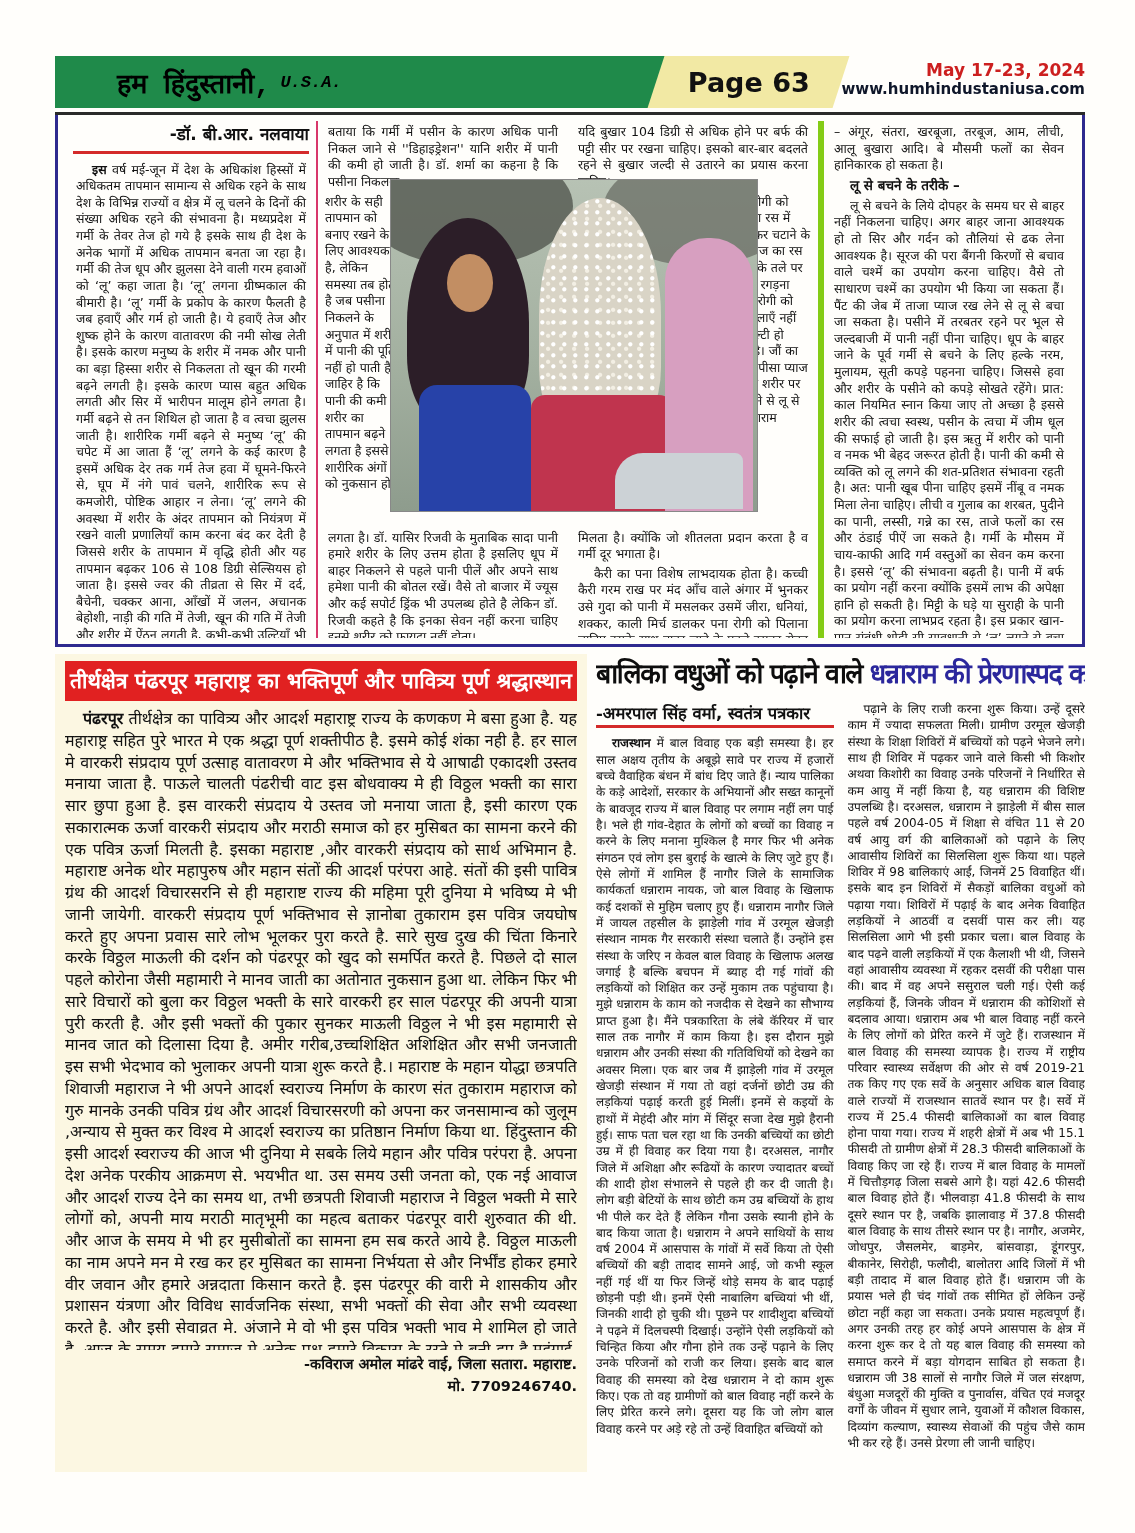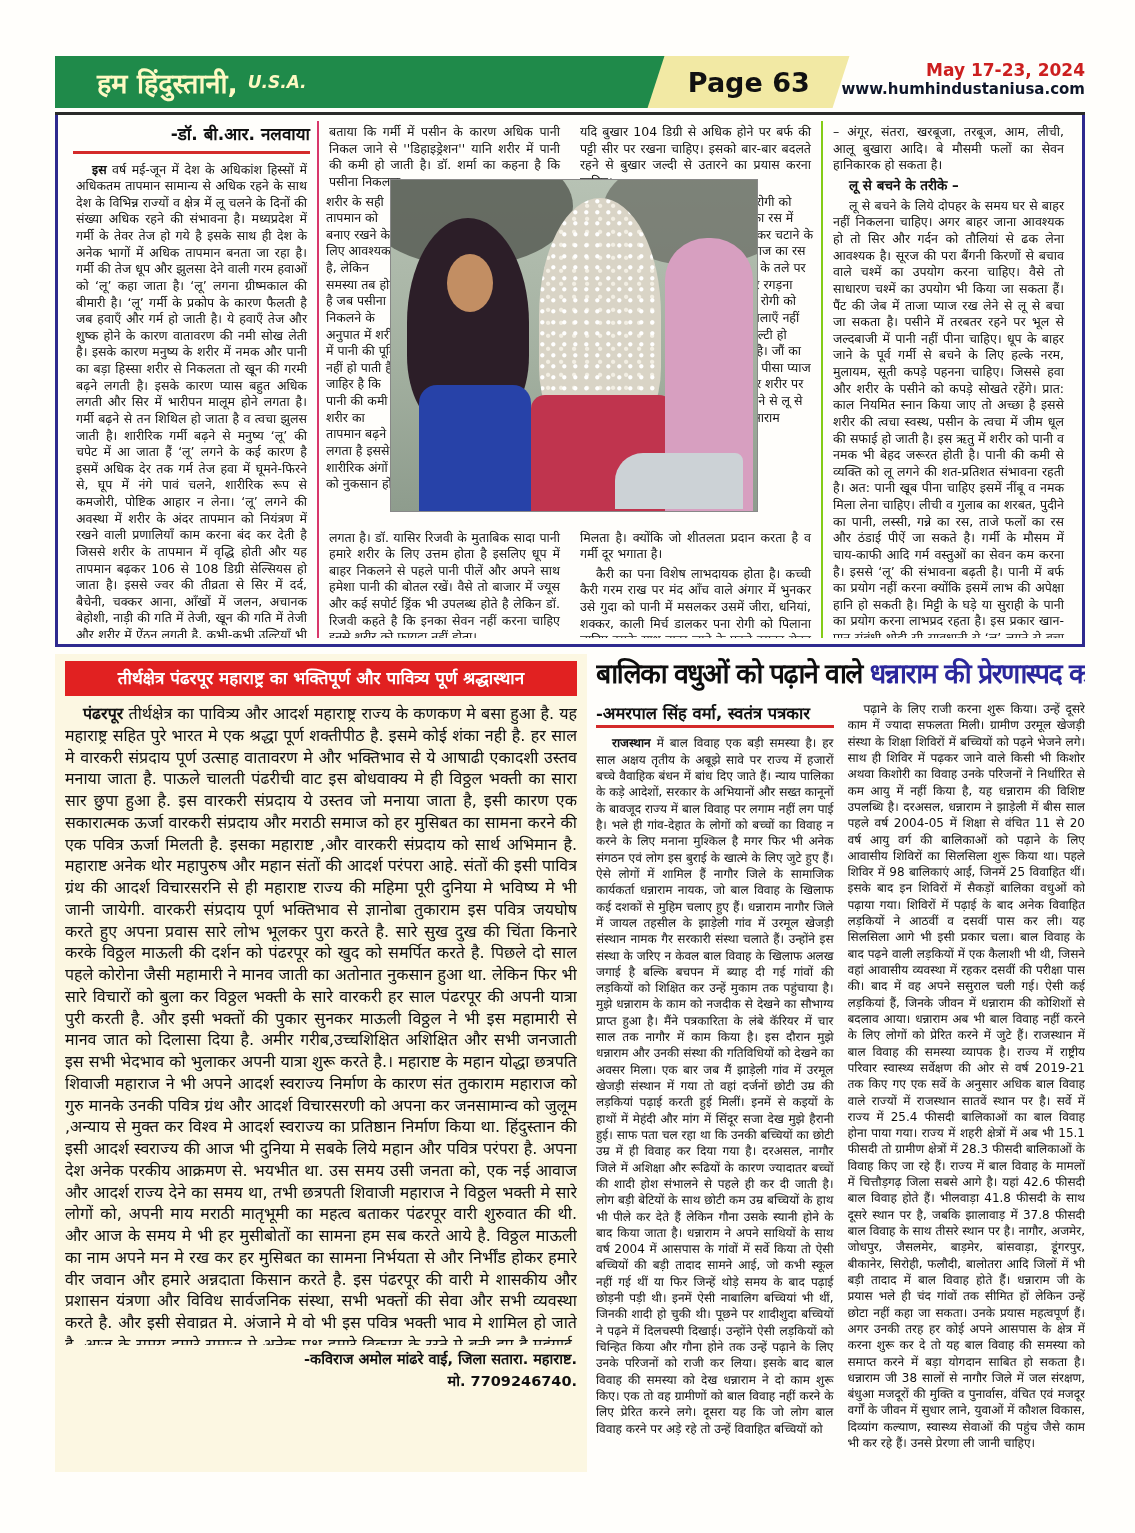--- a/index.html
+++ b/index.html
@@ -2,38 +2,38 @@
 <html><head>
 <meta charset="utf-8">
 <style>
   * { box-sizing: border-box; margin: 0; padding: 0; }
   body { background:#ffffff; font-family:"DejaVu Sans", sans-serif; color:#111; }
   .page { width:1135px; height:1533px; background:#fffefb; position:relative; padding:56px 50px 0 55px; overflow:hidden; }
 
   
   .masthead-row { display:flex; align-items:stretch; height:52px; }
   .banner { display:flex; width:818px; }
-  .green-banner { flex:1; background:#1f8a4a; color:#fef9c3; display:flex; align-items:center; padding-left:42px; }
+  .green-banner { flex:1; background:#1f8a4a; color:#000000; display:flex; align-items:center; padding-left:62px;font-family:Liberation Mono, monospace; }
   .green-banner .title { font-size:27px; font-weight:bold; }
   .green-banner .suffix { font-size:17px; font-weight:bold; font-style:italic; margin-left:10px; }
   .page-badge { width:185px; background:#f2e9a4; transform:skewX(-18deg); margin-left:-14px; display:flex; align-items:center; justify-content:center; }
   .page-badge span { transform:skewX(18deg); font-size:27px; font-weight:bold; color:#111; }
   .head-right { margin-left:auto; text-align:right; line-height:1.2; padding-top:4px; }
   .date-line { color:#cc1f1f; font-weight:bold; font-size:17px; }
   .site-line { color:#0f172a; font-weight:bold; font-size:15px; }
   .header-rule { height:3px; background:#2a2a2a; margin-top:4px; }
 
   
   .headline-bar { margin-top:5px; background:#2f2a8f; color:#fff; text-align:center; font-size:35px; font-weight:bold; padding:4px 0 9px; letter-spacing:-1px; }
 
   
   .heat-box { border:3px solid #2f2a8f; border-top:none; height:532px; overflow:hidden; position:relative; display:flex; padding:6px 8px; background:#fffefb; }
   .hcol { flex:1; font-size:12.5px; line-height:1.33; text-align:justify; padding:0 7px; overflow:hidden; }
   .hcol.rule-red { border-left:2px solid #d8376a; }
-  .hcol.rule-blue { border-left:2px solid #84cc16; }
+  .hcol.rule-blue { border-left:6px solid #84cc16; }
   .byline { font-size:17px; font-weight:bold; margin:2px 0 5px; text-align:right; }
   .red-rule { height:3px; background:#d42a2a; margin-bottom:8px; }
   .hcol p { text-indent:16px; margin:3px; }
   .hcol p.noindent { text-indent:0; }
   .subhead { font-weight:bold; font-size:13.5px; text-indent:0; margin-top:2px; }
   .side-strip { width:76px; height:333px; overflow:hidden; text-align:left; }
   .side-strip-right { width:90px; height:333px; overflow:hidden; margin-left:auto; text-align:left; }
   .sig-right { text-align:right; font-weight:bold; font-size:13.5px; text-indent:0; margin-top:3px; }
 
   
@@ -48,21 +48,21 @@
     background:radial-gradient(circle at 30% 30%, #ffffff 1.6px, transparent 2.6px), radial-gradient(circle at 70% 60%, #f3efe4 1.6px, transparent 2.6px), #d9d4c6;
     background-size:11px 11px, 13px 13px; }
   .ph-w2-body { left:140px; top:215px; width:142px; height:118px; background:#c0344e; border-radius:14px 14px 0 0; }
   .ph-w3 { right:4px; top:58px; width:88px; height:275px; background:#d79fc0; border-radius:42px 42px 0 0; }
   .ph-scooter { right:14px; bottom:2px; width:128px; height:56px; background:#ccd2d6; border-radius:28px 8px 0 0; }
 
   
   .bottom { display:flex; gap:9px; margin-top:7px; height:818px; }
 
   .pandharpur { width:532px; background:#fcf7e2; padding:7px 10px 0; overflow:hidden; }
-  .red-head { background:#e12121; color:#fff; font-weight:bold; font-size:17px; text-align:center; padding:5px 4px 7px; margin-bottom:7px; }
+  .red-head { background:#e12121; color:#fff; font-weight:bold; font-size:21px; text-align:center; padding:5px 4px 7px; margin-bottom:7px; }
   .pan-body { height:642px; overflow:hidden; }
   .pandharpur p { font-size:16px; line-height:1.36; text-align:justify; text-indent:18px; margin:0; }
   .pan-sig { text-align:right; font-weight:bold; font-size:14.5px; margin-top:4px; line-height:1.5; }
 
   .dhannaram { flex:1; display:flex; flex-direction:column; overflow:hidden; }
   .dh-headline { font-size:27.5px; font-weight:bold; white-space:nowrap; letter-spacing:-1.5px; margin:0 0 10px; transform:scaleX(0.97); transform-origin:left center; }
   .dh-black { color:#0d0d0d; } .dh-blue { color:#2b279c; }
   .dh-cols { display:flex; gap:14px; flex:1; overflow:hidden; }
   .dh-col { flex:1; font-size:12px; line-height:1.36; text-align:justify; overflow:hidden; }
   .dh-byline { font-size:16.5px; font-weight:bold; margin:2px 0 0; }

